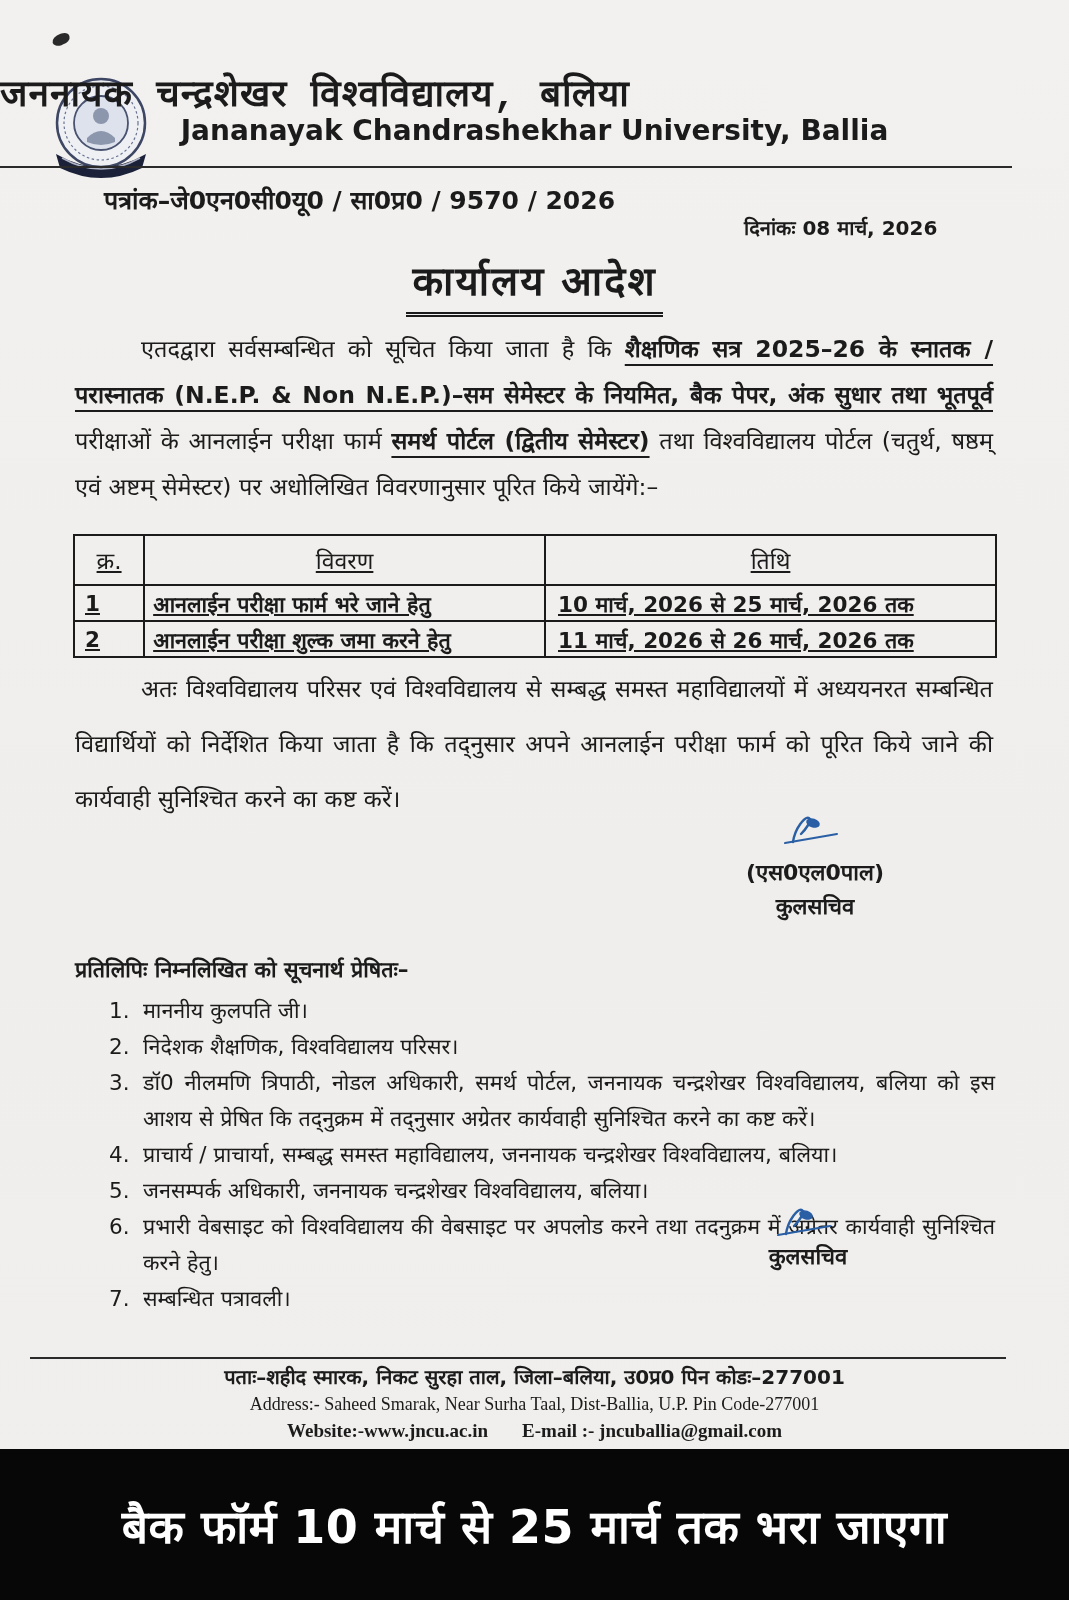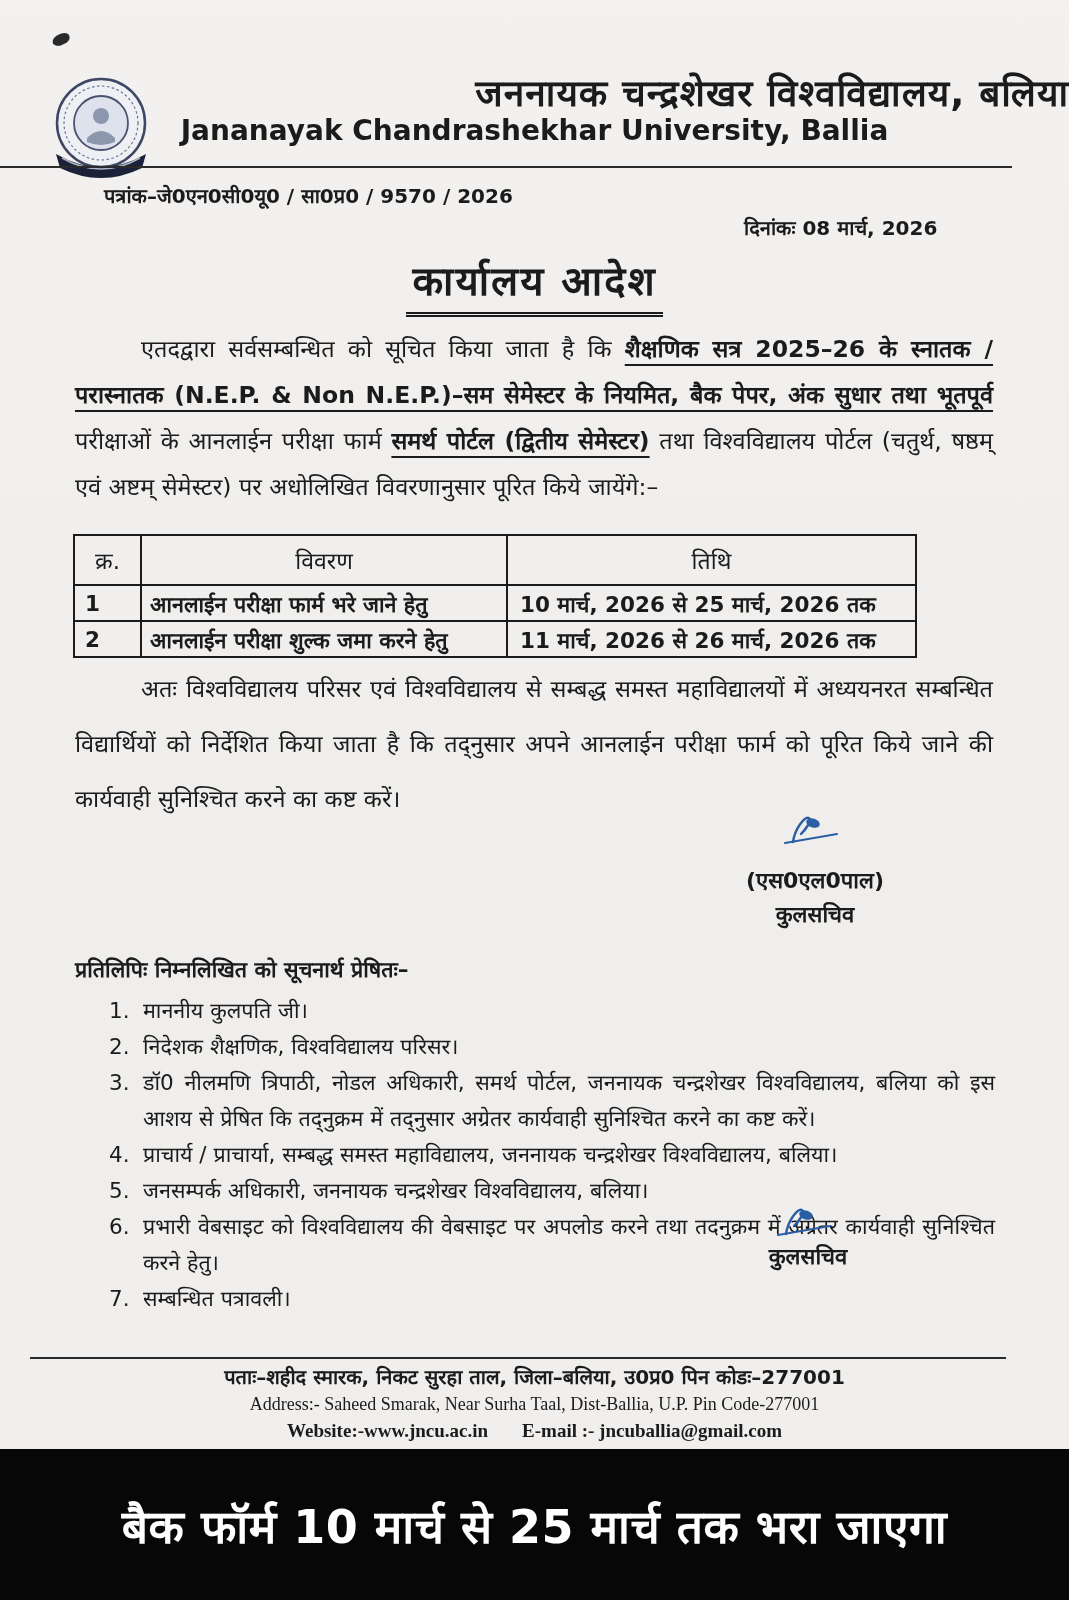--- a/index.html
+++ b/index.html
@@ -15,63 +15,63 @@
   }
   .ink-smudge {
     position:absolute; left:52px; top:34px;
     width:18px; height:11px; background:#2a2a2a;
     border-radius:60% 40% 55% 45%;
     transform:rotate(-18deg);
   }
   .logo { position:absolute; left:42px; top:76px; }
   .uni-hi {
     position:absolute; top:66px; left:0; width:100%;
-    text-align:right; font-size:37px; font-weight:bold; letter-spacing:1px;
+    text-align:left; font-size:37px; font-weight:bold; letter-spacing:1px;font-family:Liberation Mono, monospace;
   }
   .uni-en {
     position:absolute; top:114px; left:0; width:100%;
     text-align:center; font-size:28px; font-weight:bold;
   }
   .rule1 { position:absolute; top:166px; left:0; width:1012px; border-top:2.5px solid #2a2a2a; }
-  .ref-no { position:absolute; top:182px; left:104px; font-size:20px; font-weight:bold; }
+  .ref-no { position:absolute; top:182px; left:104px; font-size:25px; font-weight:bold; }
   .date-line { position:absolute; top:182px; left:744px; font-size:20px; font-weight:bold;margin-top:32px; }
   .title-wrap { position:absolute; top:252px; left:0; width:100%; text-align:center; }
   .title-wrap span {
     font-size:40px; font-weight:bold; letter-spacing:2px;
     border-bottom:5px double #1b1b1b; padding:0 6px 8px 6px;
   }
   .para1 {
     position:absolute; top:326px; left:75px; width:918px;
     font-size:23.5px; line-height:46px; text-align:justify; text-indent:66px;
   }
   .para1 .u, .u {
     text-decoration:underline;
     text-underline-offset:7px;
     text-decoration-thickness:1.5px;
   }
   .doc-table {
-    position:absolute; top:534px; left:73px; width:844px;
-    border-collapse:collapse; font-size:22px;
+    position:absolute; top:534px; left:73px; width:924px;
+    border-collapse:collapse; font-size:22px;text-decoration:underline;
   }
   .doc-table th, .doc-table td { border:2px solid #1b1b1b; padding:2px 8px; }
   .doc-table th { height:50px; font-weight:normal; font-size:23px; text-align:center; }
   .doc-table td { height:36px; font-weight:bold; font-size:21.5px; }
   .col-sno { width:70px; }
   .col-detail { width:400px; }
   .col-date { width:450px; }
   .td-sno { text-align:left; padding-left:10px !important; }
   .td-date { padding-left:12px !important; }
   .para2 {
     position:absolute; top:662px; left:75px; width:918px;
     font-size:23.5px; line-height:55px; text-align:justify; text-indent:66px;
   }
   .sig-block1 { position:absolute; top:808px; left:690px; width:250px; text-align:center; font-size:22px; }
   .sig-block1 .closing { font-weight:bold; }
   .sig-mark { display:block; margin:2px auto 0 auto; }
-  .sig-name { font-size:22px; font-weight:bold; margin-top:16px; }
+  .sig-name { font-size:22px; font-weight:bold; margin-top:8px; }
   .sig-desig { font-size:22px; font-weight:bold; margin-top:4px; }
   .copies { position:absolute; top:934px; left:75px; width:920px; font-size:21.5px; }
   .copies-heading { font-weight:bold; margin-bottom:10px;margin-top:20px; }
   .copy-item { display:flex; line-height:36px; }
   .copy-num { width:34px; padding-left:34px; box-sizing:content-box; flex:0 0 auto; }
   .copy-text { flex:1; text-align:justify; }
   .sig-block2 { position:absolute; top:1200px; left:718px; width:180px; text-align:center; font-size:22px; }
   .sig-block2 .sig-desig { margin-top:0; }
   .rule2 { position:absolute; top:1357px; left:30px; width:976px; border-top:2px solid #2a2a2a; }
   .footer { position:absolute; top:1364px; left:0; width:100%; text-align:center; }

